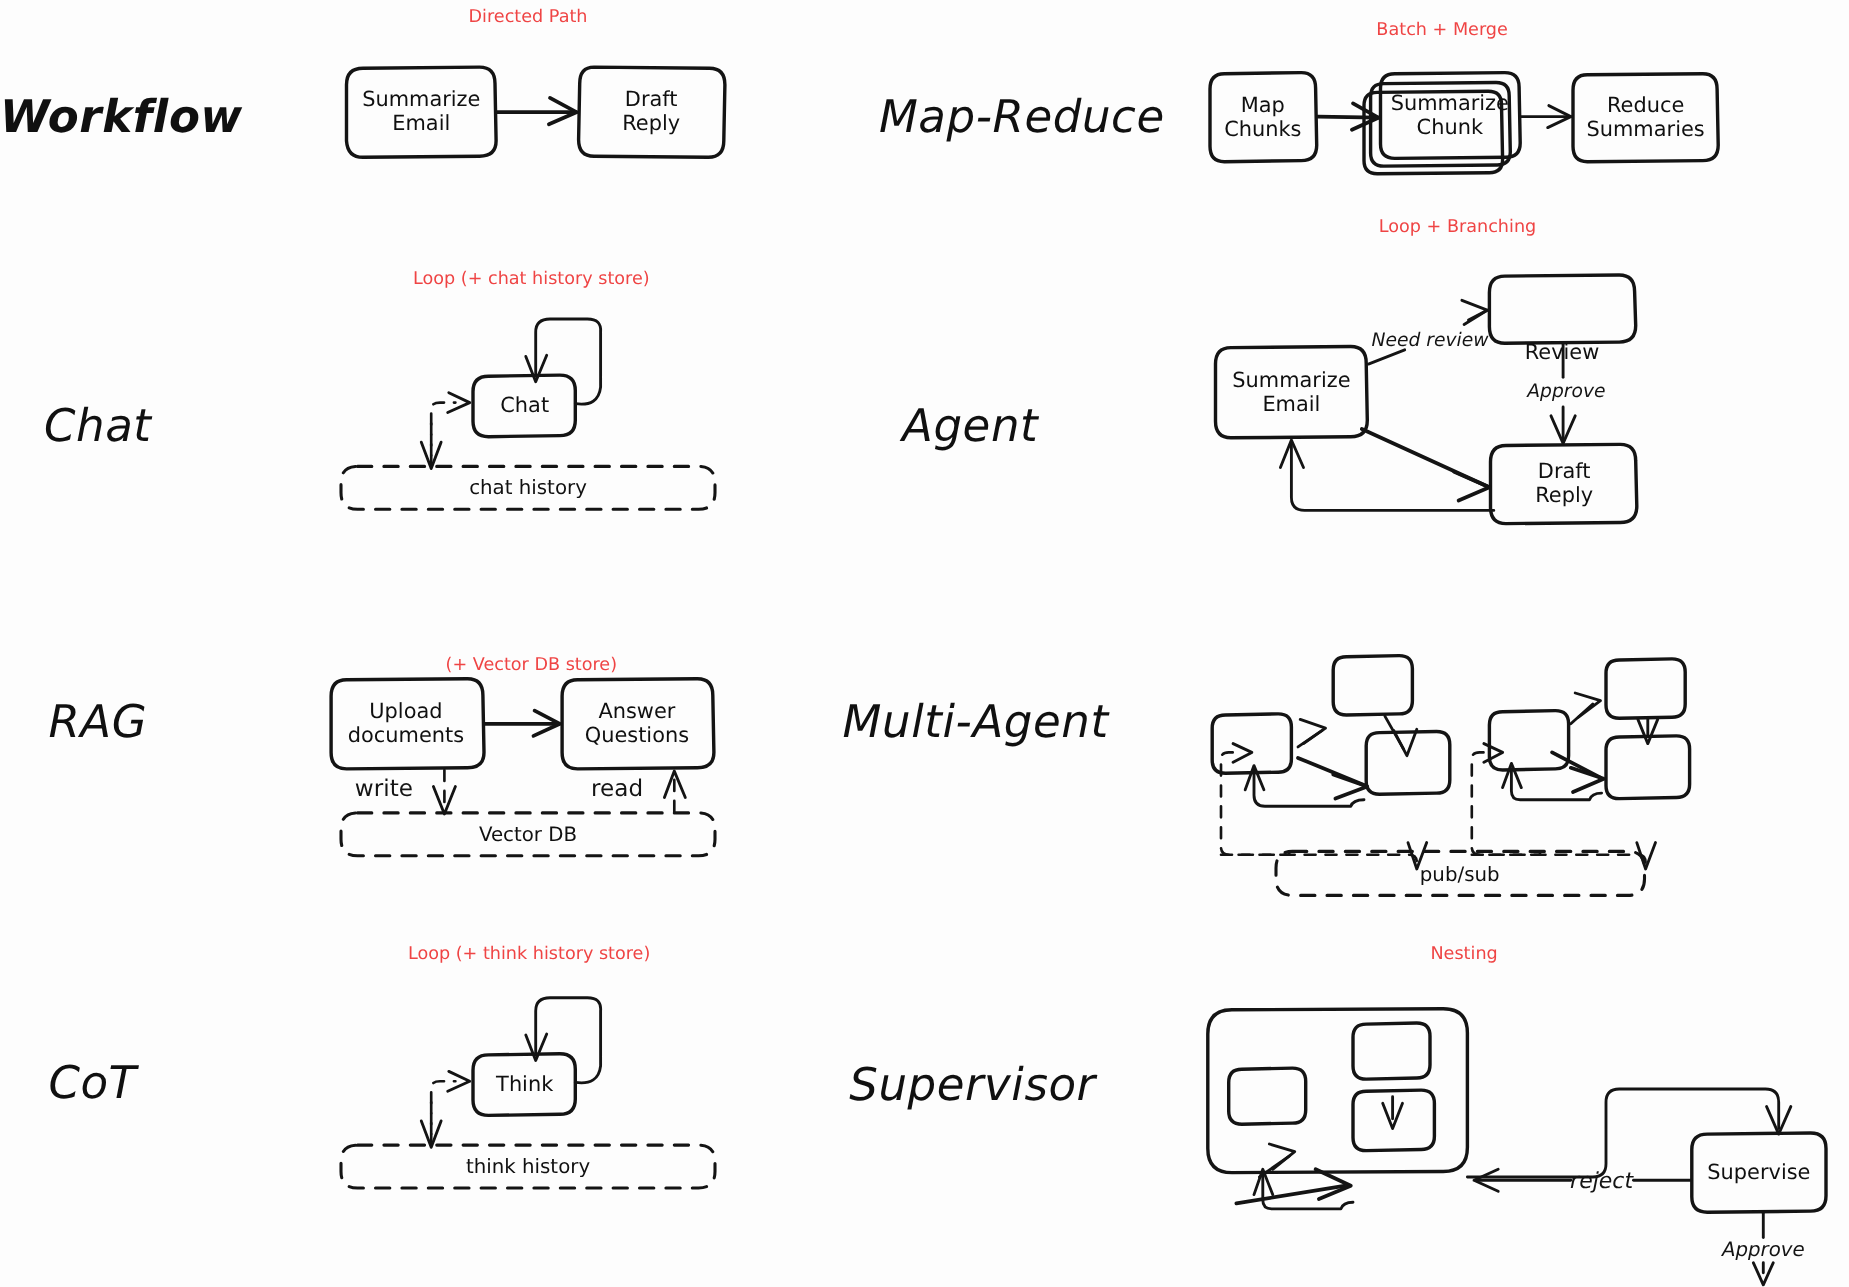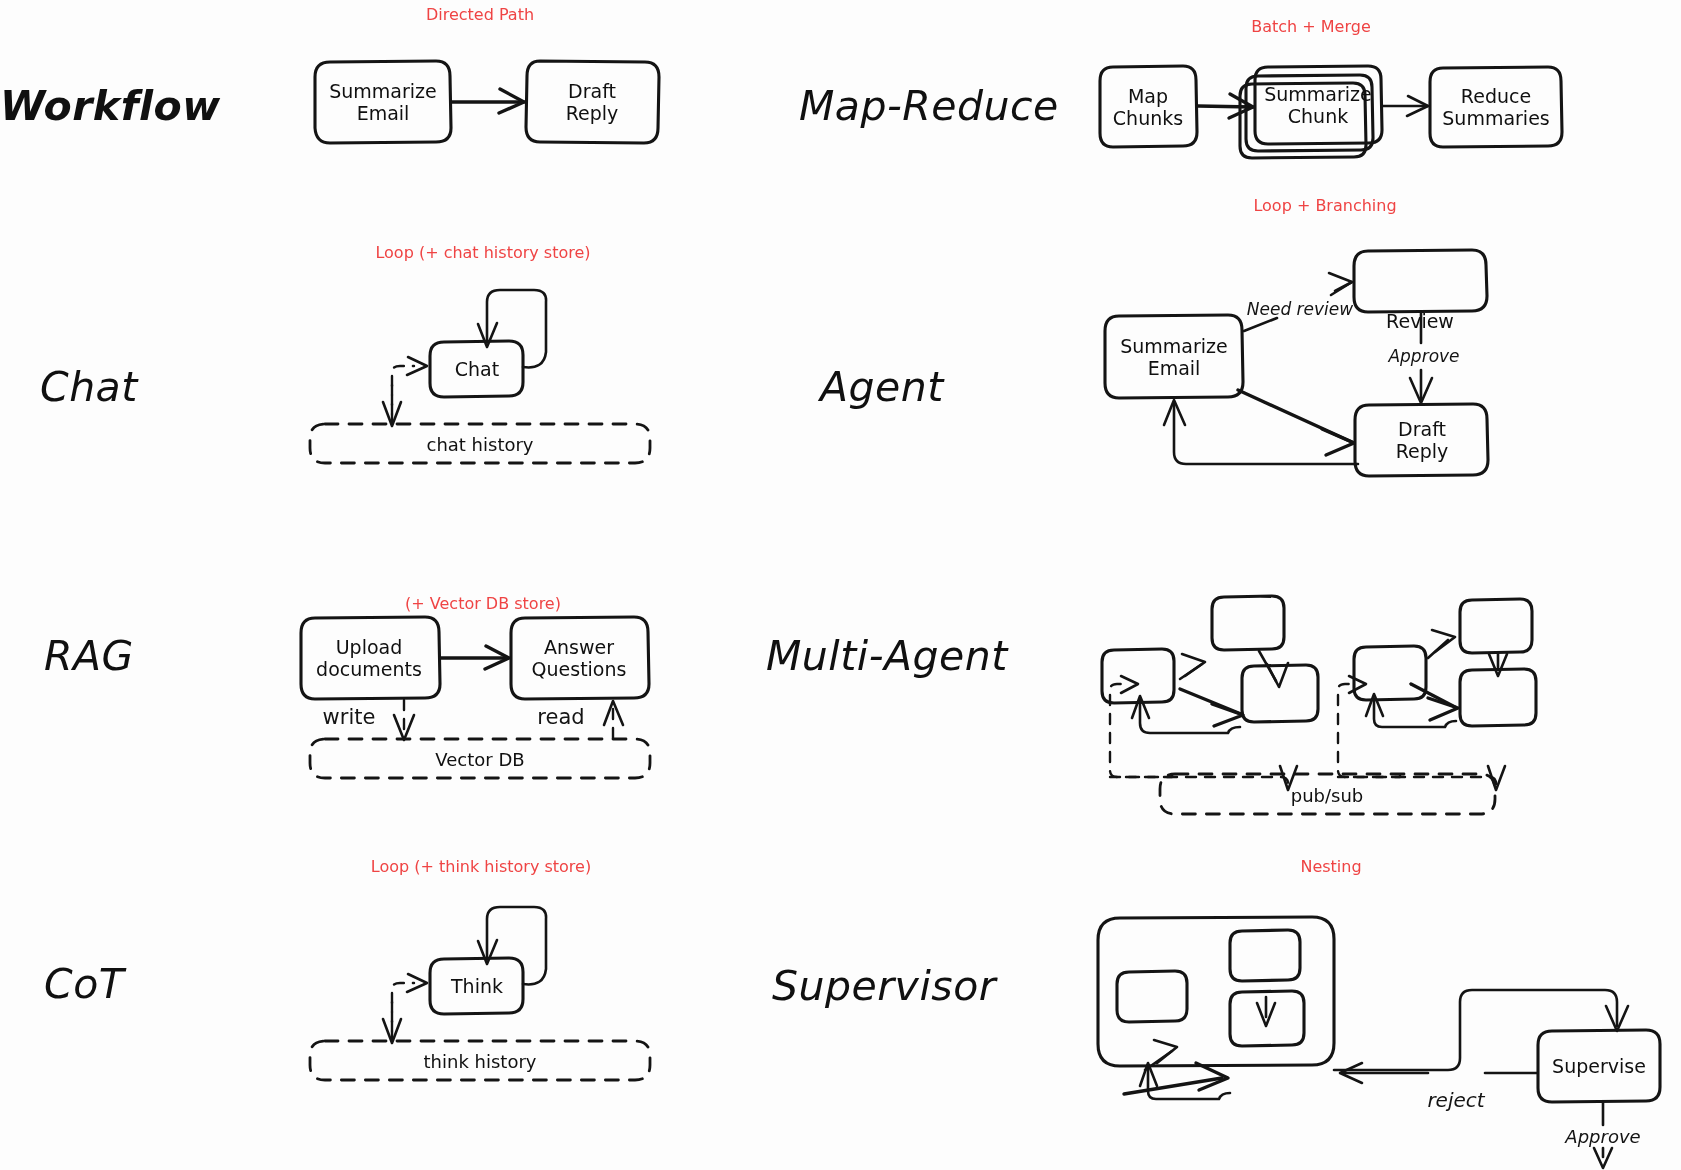--- a/index.html
+++ b/index.html
@@ -295,16 +295,16 @@
   <div class="edgelabel" style="left:349px; top:717px; font-size:21px; font-style:normal;">write</div>
   <div class="edgelabel" style="left:561px; top:717px; font-size:21px; font-style:normal;">read</div>
   <div class="storetext" style="left:480px; top:759px;">Vector DB</div>
 
   <div class="storetext" style="left:1327px; top:795px;">pub/sub</div>
 
   <div class="boxtext" style="left:477px; top:986px;">Think</div>
   <div class="storetext" style="left:480px; top:1061px;">think history</div>
 
   <div class="boxtext" style="left:1599px; top:1066px;">Supervise</div>
-  <div class="edgelabel" style="left:1456px; top:1100px; font-size:20px;">reject</div>
+  <div class="edgelabel" style="left:1456px; top:1073px; font-size:20px;">reject</div>
   <div class="edgelabel" style="left:1603px; top:1136px; font-size:18px;">Approve</div>
 
 </div>
 
 </body></html>

